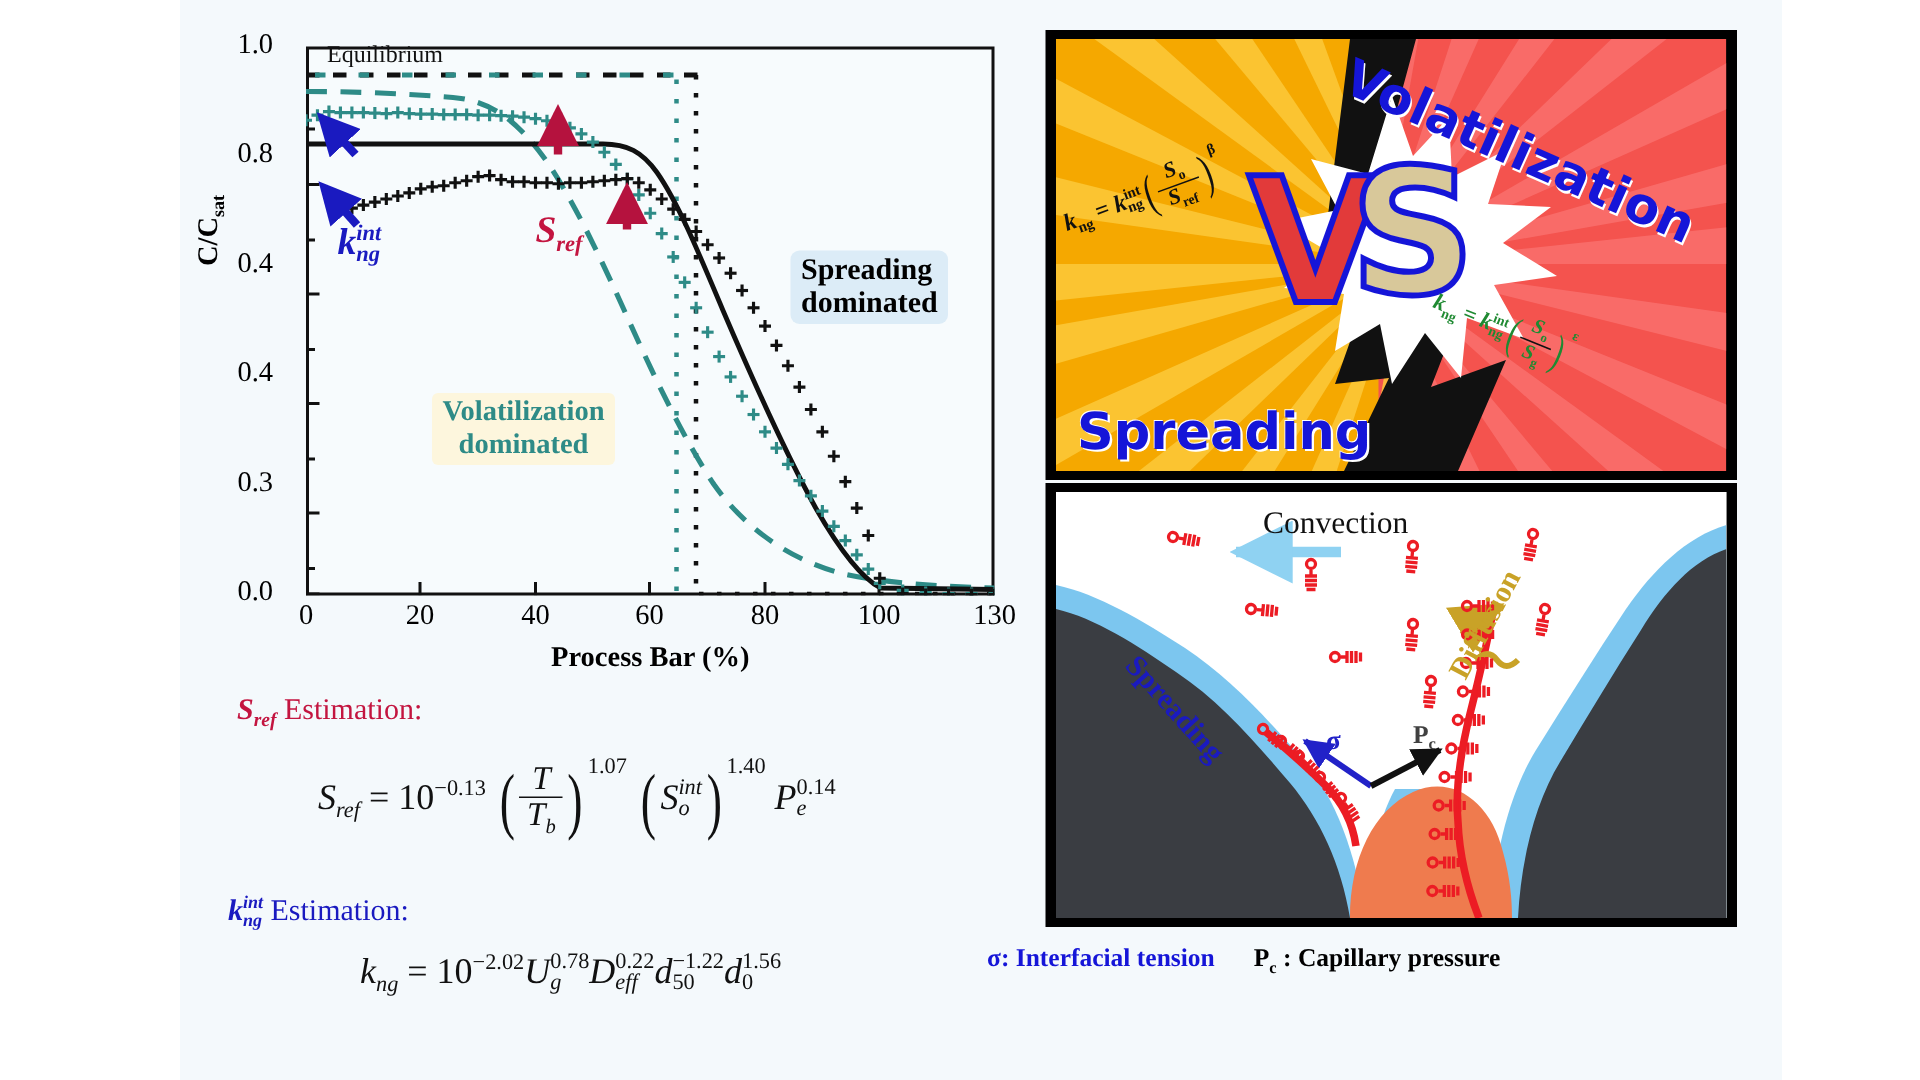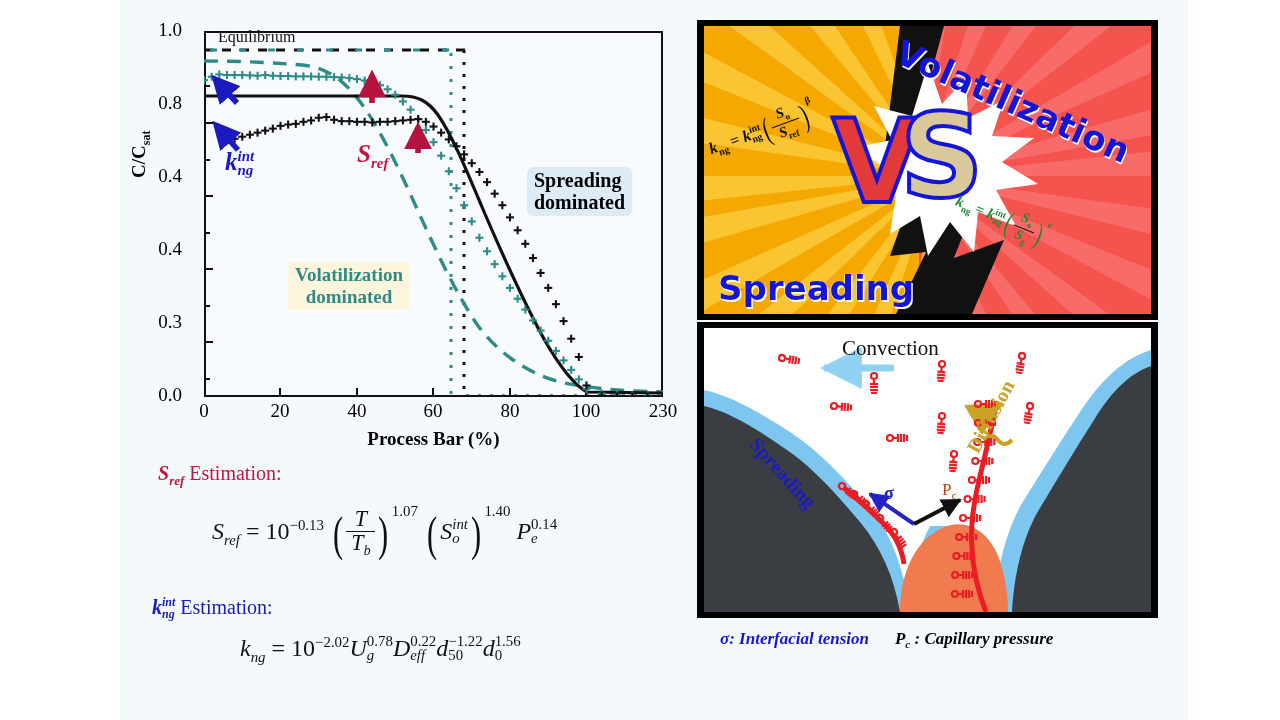--- a/index.html
+++ b/index.html
@@ -134,27 +134,27 @@
   #convection-lab{left:138px;top:8px;font-size:21px;color:#111;}
   #spreading-lab{
     left:58px;top:105px;font-size:20px;color:#1a1ac0;font-weight:bold;
     transform:rotate(48deg);transform-origin:left top;
   }
   #diffusion-lab{
     left:258px;top:118px;font-size:20px;color:#c9a227;font-weight:bold;
     transform:rotate(-62deg);transform-origin:left top;
   }
   #sigma-lab{left:180px;top:155px;font-size:18px;color:#2222c8;font-weight:bold;}
-  #pc-lab{left:238px;top:152px;font-size:17px;color:#c2410c;font-weight:normal;text-align:right;}
+  #pc-lab{left:238px;top:152px;font-size:17px;color:#404040;font-weight:bold;text-align:right;}
   #pc-lab sub{font-size:11px;}
 
   
   .legend{
-    position:absolute;left:720px;top:628px;width:480px;
-    font-size:17px;font-weight:bold;color:#000;line-height:1.32;font-style:italic;
+    position:absolute;left:658px;top:628px;width:480px;
+    font-size:17px;font-weight:bold;color:#000;line-height:1.32;
   }
   .legend .row{display:block;white-space:nowrap;}
   .legend .sig{color:#1515d8;}
   .legend .mol{color:#e02020;font-size:15px;}
   .legend sub{font-size:11px;}
   .legend .gap{display:inline-block;width:26px;}
 </style>
 </head>
 <body>
 
@@ -478,21 +478,21 @@
 
   <div class="ann-sref"><span>S</span><sub>ref</sub></div>
 
   <div class="xtickrow">
     <div class="xtick" style="left:0px">0</div>
     <div class="xtick" style="left:76px">20</div>
     <div class="xtick" style="left:153px">40</div>
     <div class="xtick" style="left:229px">60</div>
     <div class="xtick" style="left:306px">80</div>
     <div class="xtick" style="left:382px">100</div>
-    <div class="xtick" style="left:459px">230</div>
+    <div class="xtick" style="left:459px">130</div>
   </div>
   <div class="xlabel">Process Bar (%)</div>
 
   <div class="eq-head" id="sref-head"><span class="it">S</span><sub class="it">ref</sub><span class="nrm"> Estimation:</span></div>
 
   <div class="eq-body" id="eq-sref">
     <span class="it">S</span><span class="sb it">ref</span>
     <span>=</span>
     <span>10</span><span class="sup">−0.13</span>
     <span class="paren">(</span><span class="frac"><span class="num it">T</span><span class="den"><span class="it">T</span><span class="sb it">b</span></span></span><span class="paren">)</span><span class="supgrp">1.07</span>

